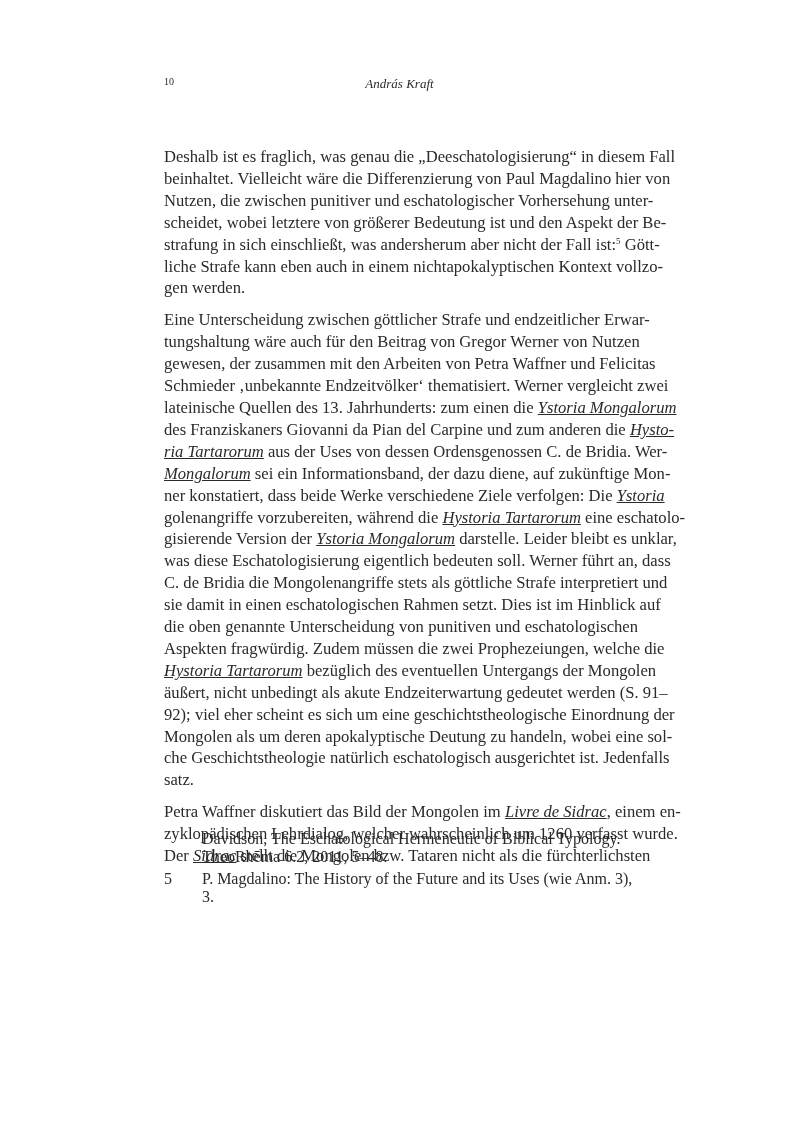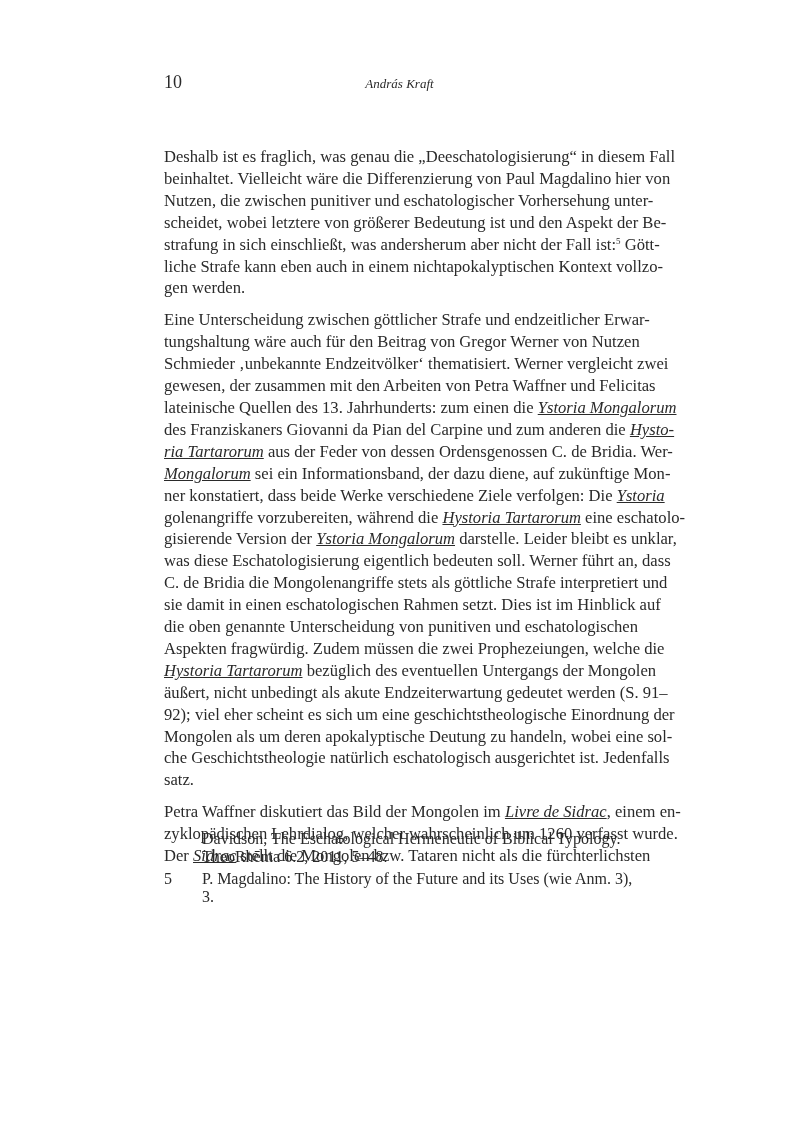--- a/index.html
+++ b/index.html
@@ -12,21 +12,21 @@
       height: 1131px;
       position: relative;
       overflow: hidden;
       font-family: "Liberation Serif", "DejaVu Serif", serif;
       color: #2a2a2a;
     }
     .page-number {
       position: absolute;
       left: 164px;
       top: 74px;
-      font-size: 18px;
+      font-size: 10px;
       line-height: 16px;
     }
     .running-head {
       position: absolute;
       left: 0;
       width: 799px;
       top: 76px;
       text-align: center;
       font-size: 13px;
       line-height: 16px;
@@ -96,25 +96,25 @@
         <span class="line"><span class="line-inner">beinhaltet. Vielleicht wäre die Differenzierung von Paul Magdalino hier von</span></span>
         <span class="line"><span class="line-inner">Nutzen, die zwischen punitiver und eschatologischer Vorhersehung unter-</span></span>
         <span class="line"><span class="line-inner">scheidet, wobei letztere von größerer Bedeutung ist und den Aspekt der Be-</span></span>
         <span class="line"><span class="line-inner">strafung in sich einschließt, was andersherum aber nicht der Fall ist:</span><sup>5</sup><span class="line-inner"> Gött-</span></span>
         <span class="line"><span class="line-inner">liche Strafe kann eben auch in einem nichtapokalyptischen Kontext vollzo-</span></span>
         <span class="line last"><span class="line-inner">gen werden.</span></span>
       </p>
       <p class="para">
         <span class="line"><span class="line-inner">Eine Unterscheidung zwischen göttlicher Strafe und endzeitlicher Erwar-</span></span>
         <span class="line"><span class="line-inner">tungshaltung wäre auch für den Beitrag von Gregor Werner von Nutzen</span></span>
+        <span class="line"><span class="line-inner">gewesen, der zusammen mit den Arbeiten von Petra Waffner und Felicitas</span></span>
         <span class="line"><span class="line-inner">Schmieder ‚unbekannte Endzeitvölker‘ thematisiert. Werner vergleicht zwei</span></span>
-        <span class="line"><span class="line-inner">gewesen, der zusammen mit den Arbeiten von Petra Waffner und Felicitas</span></span>
         <span class="line"><span class="line-inner">lateinische Quellen des 13. Jahrhunderts: zum einen die </span><i>Ystoria Mongalorum</i></span>
         <span class="line"><span class="line-inner">des Franziskaners Giovanni da Pian del Carpine und zum anderen die </span><i>Hysto-</i></span>
-        <span class="line"><i>ria Tartarorum</i><span class="line-inner"> aus der Feder von dessen Ordensgenossen C. de Bridia. Wer-</span></span>
+        <span class="line"><i>ria Tartarorum</i><span class="line-inner"> aus der Uses von dessen Ordensgenossen C. de Bridia. Wer-</span></span>
         <span class="line"><i>Mongalorum</i><span class="line-inner"> sei ein Informationsband, der dazu diene, auf zukünftige Mon-</span></span>
         <span class="line"><span class="line-inner">ner konstatiert, dass beide Werke verschiedene Ziele verfolgen: Die </span><i>Ystoria</i></span>
         <span class="line"><span class="line-inner">golenangriffe vorzubereiten, während die </span><i>Hystoria Tartarorum</i><span class="line-inner"> eine eschatolo-</span></span>
         <span class="line"><span class="line-inner">gisierende Version der </span><i>Ystoria Mongalorum</i><span class="line-inner"> darstelle. Leider bleibt es unklar,</span></span>
         <span class="line"><span class="line-inner">was diese Eschatologisierung eigentlich bedeuten soll. Werner führt an, dass</span></span>
         <span class="line"><span class="line-inner">C. de Bridia die Mongolenangriffe stets als göttliche Strafe interpretiert und</span></span>
         <span class="line"><span class="line-inner">sie damit in einen eschatologischen Rahmen setzt. Dies ist im Hinblick auf</span></span>
         <span class="line"><span class="line-inner">die oben genannte Unterscheidung von punitiven und eschatologischen</span></span>
         <span class="line"><span class="line-inner">Aspekten fragwürdig. Zudem müssen die zwei Prophezeiungen, welche die</span></span>
         <span class="line"><i>Hystoria Tartarorum</i><span class="line-inner"> bezüglich des eventuellen Untergangs der Mongolen</span></span>

